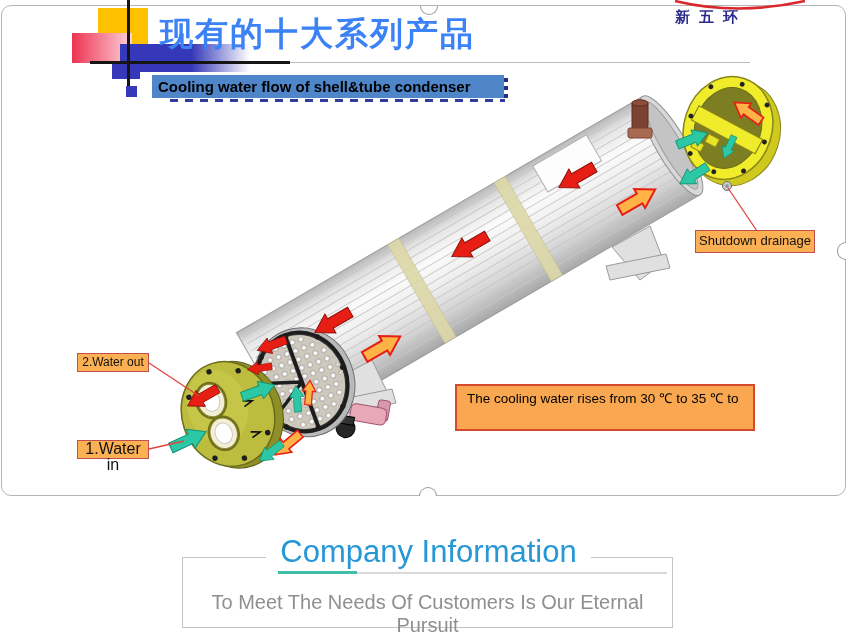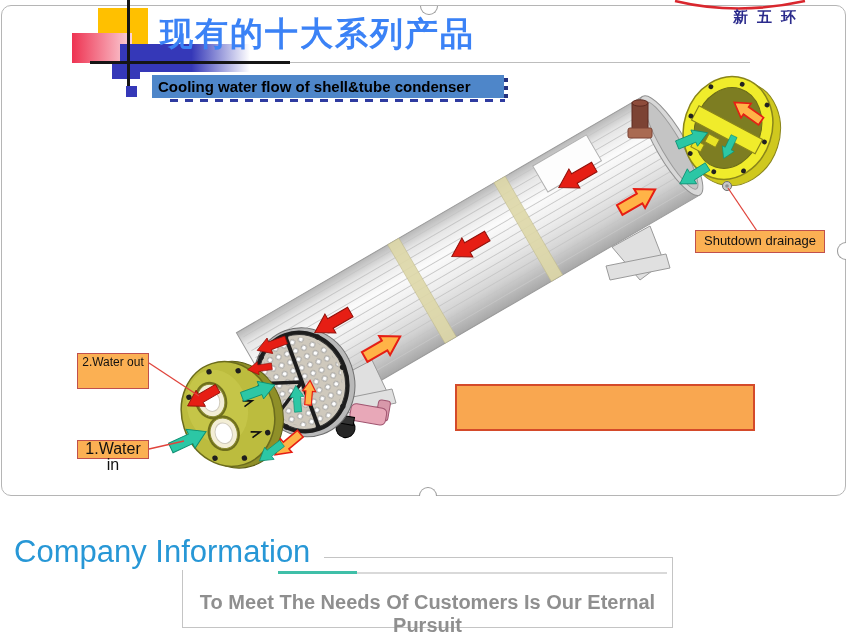--- a/index.html
+++ b/index.html
@@ -30,21 +30,21 @@
   #deco-bullet{left:126px;top:86px;width:11px;height:11px;background:#3538b8;}
 
   #page-title{
     left:160px;top:12px;width:420px;font-size:33px;font-weight:bold;
     color:#3b82f6;letter-spacing:2px;font-family:"DejaVu Sans",sans-serif;
   }
 
   #logo{left:665px;top:0;width:150px;height:34px;}
   #logo svg{position:absolute;left:0;top:0;}
   #logo-text{
-    position:absolute;left:10px;top:8px;width:130px;text-align:right;
+    position:absolute;left:10px;top:8px;width:130px;text-align:left;
     color:#2b2b8c;font-weight:bold;font-size:15px;letter-spacing:9px;
     font-family:Liberation Mono, monospace;
   }
 
   #banner{
     left:152px;top:75px;width:352px;height:23px;background:#4e86c9;
     color:#000;font-size:15px;font-weight:bold;line-height:23px;
     padding-left:6px;box-sizing:border-box;white-space:nowrap;
   }
   #banner-edge{
@@ -57,38 +57,38 @@
   }
 
   
   #diagram{left:0;top:0;width:857px;height:510px;pointer-events:none;}
 
   
   .callout{
     background:#fbb053;border:1.5px solid #c0504d;color:#111;
     text-align:center;box-sizing:border-box;
   }
-  #label-shutdown{left:695px;top:230px;width:130px;height:23px;font-size:13px;line-height:20px;}
-  #label-water-out{left:77px;top:353px;width:72px;height:36px;font-size:12px;line-height:16px;}
+  #label-shutdown{left:695px;top:230px;width:120px;height:23px;font-size:13px;line-height:20px;}
+  #label-water-out{left:77px;top:353px;width:72px;height:19px;font-size:12px;line-height:16px;}
   #label-water-in{left:77px;top:440px;width:72px;height:19px;font-size:16px;line-height:16px;}
   #note-box{
     left:455px;top:384px;width:300px;height:47px;background:#f9a750;
     border:2px solid #d44a2a;color:#000;font-size:13.5px;line-height:19px;
     padding:3px 10px;box-sizing:border-box;
   }
 
   
   #company-box{
     left:182px;top:557px;width:491px;height:71px;border:1px solid #c4c4c4;
     box-sizing:border-box;
   }
   #company-subtitle{
-    margin-top:33px;text-align:center;color:#8f8f8f;font-size:20px;font-weight:bold;
-  }
-  #company-heading-row{left:0;top:534px;width:857px;text-align:left;}
+    margin-top:33px;text-align:center;color:#8f8f8f;font-size:20px;
+  }
+  #company-heading-row{left:0;top:534px;width:857px;text-align:center;}
   #company-heading{
     display:inline-block;background:#ffffff;padding:0 14px;
     color:#2797d6;font-size:31px;
   }
   #company-underline-teal{left:278px;top:571px;width:79px;height:3px;background:#3fbfa8;}
   #company-underline-gray{left:357px;top:572px;width:310px;height:1.5px;background:#d9d9d9;}
 </style>
 </head>
 <body>
 
@@ -283,20 +283,21 @@
     <line x1="149" y1="363" x2="199" y2="396"></line>
     <line x1="149" y1="449" x2="184" y2="441"></line>
     <line x1="757" y1="231" x2="728" y2="188"></line>
   </g>
 </svg>
 
 <div id="label-shutdown" class="abs callout">Shutdown drainage</div>
 <div id="label-water-out" class="abs callout">2.Water out</div>
 <div id="label-water-in" class="abs callout">1.Water in</div>
 <div id="note-box" class="abs">
+  <div>The cooling water rises from 30 ℃ to 35 ℃ to</div>
 </div>
 
 <div id="handle-top" class="abs handle"></div>
 <div id="handle-bottom" class="abs handle"></div>
 <div id="handle-right" class="abs handle"></div>
 
 <div id="company-box" class="abs">
   <div id="company-subtitle">To Meet The Needs Of Customers Is Our Eternal Pursuit</div>
 </div>
 <div id="company-heading-row" class="abs">

